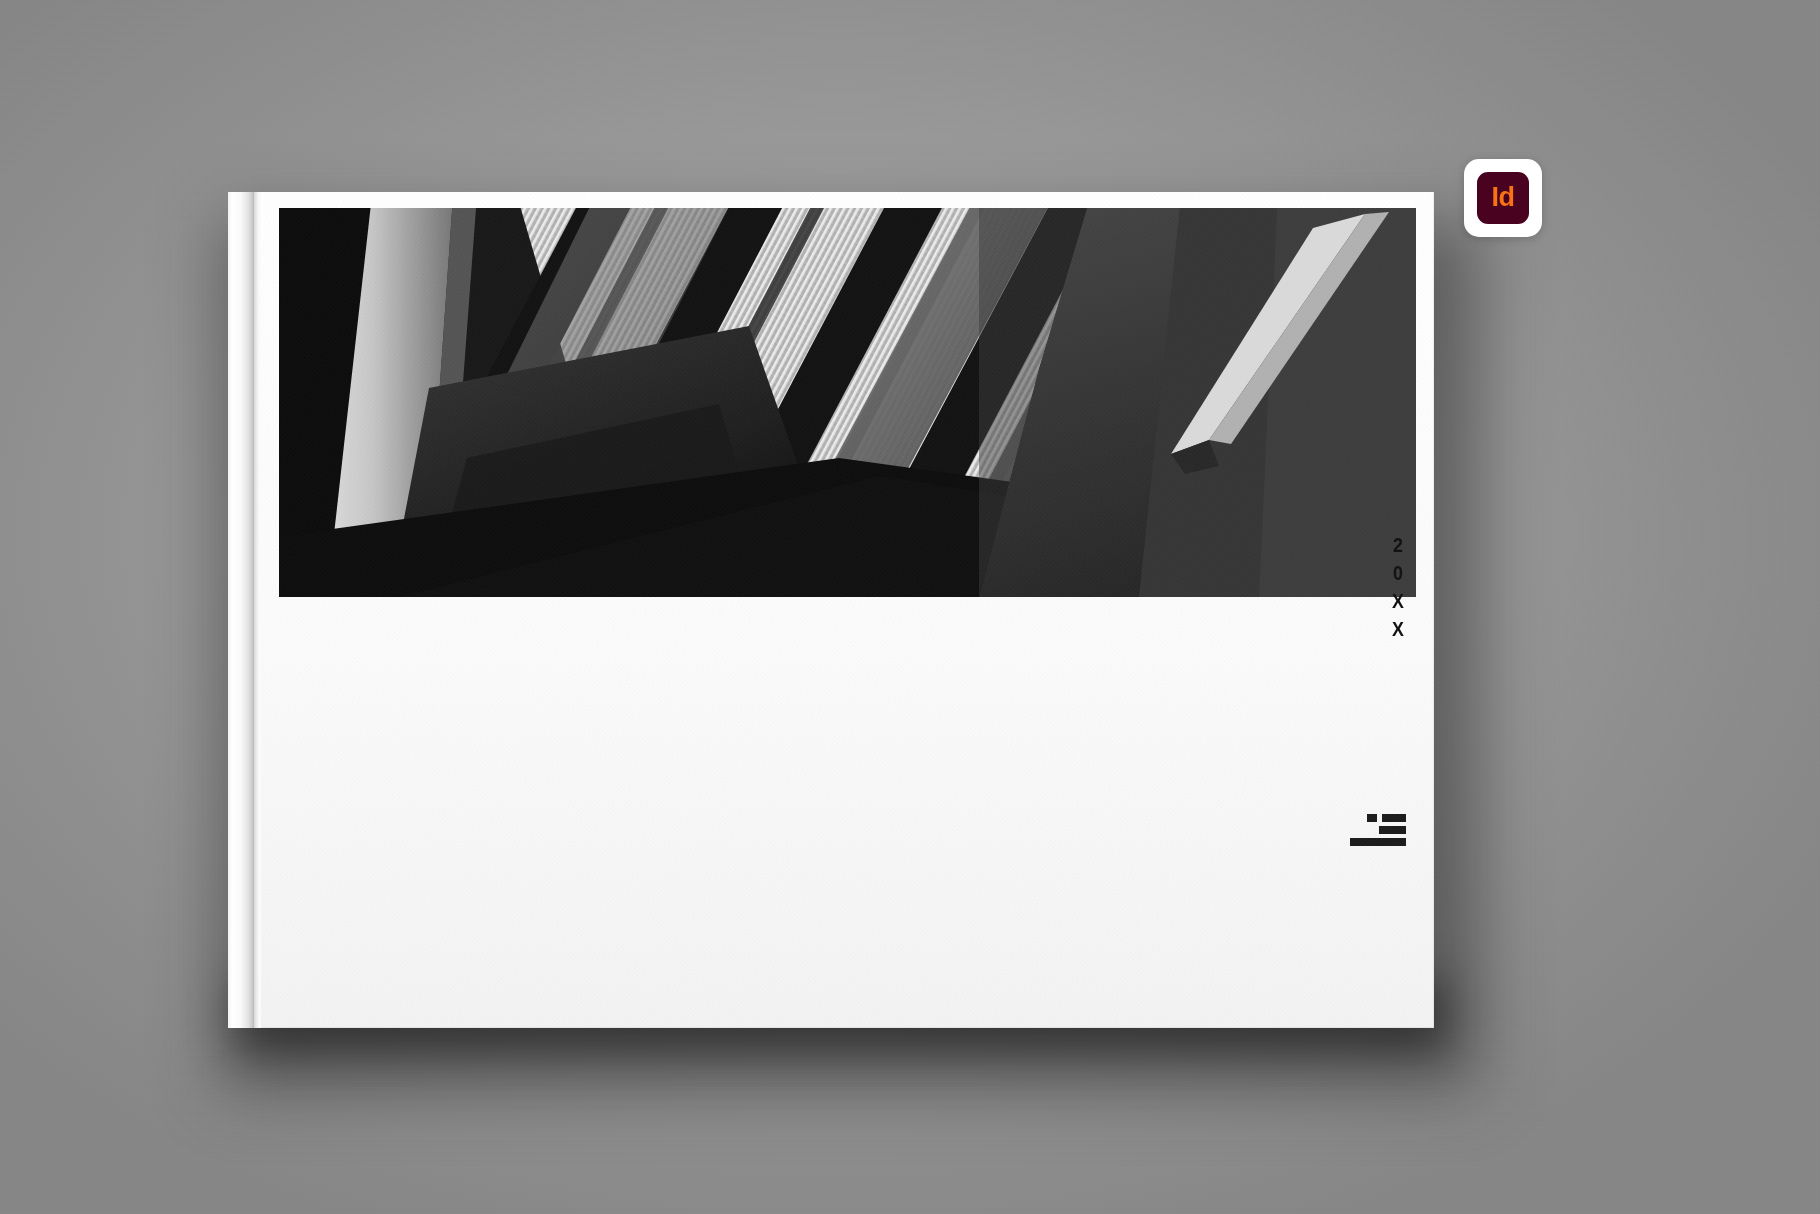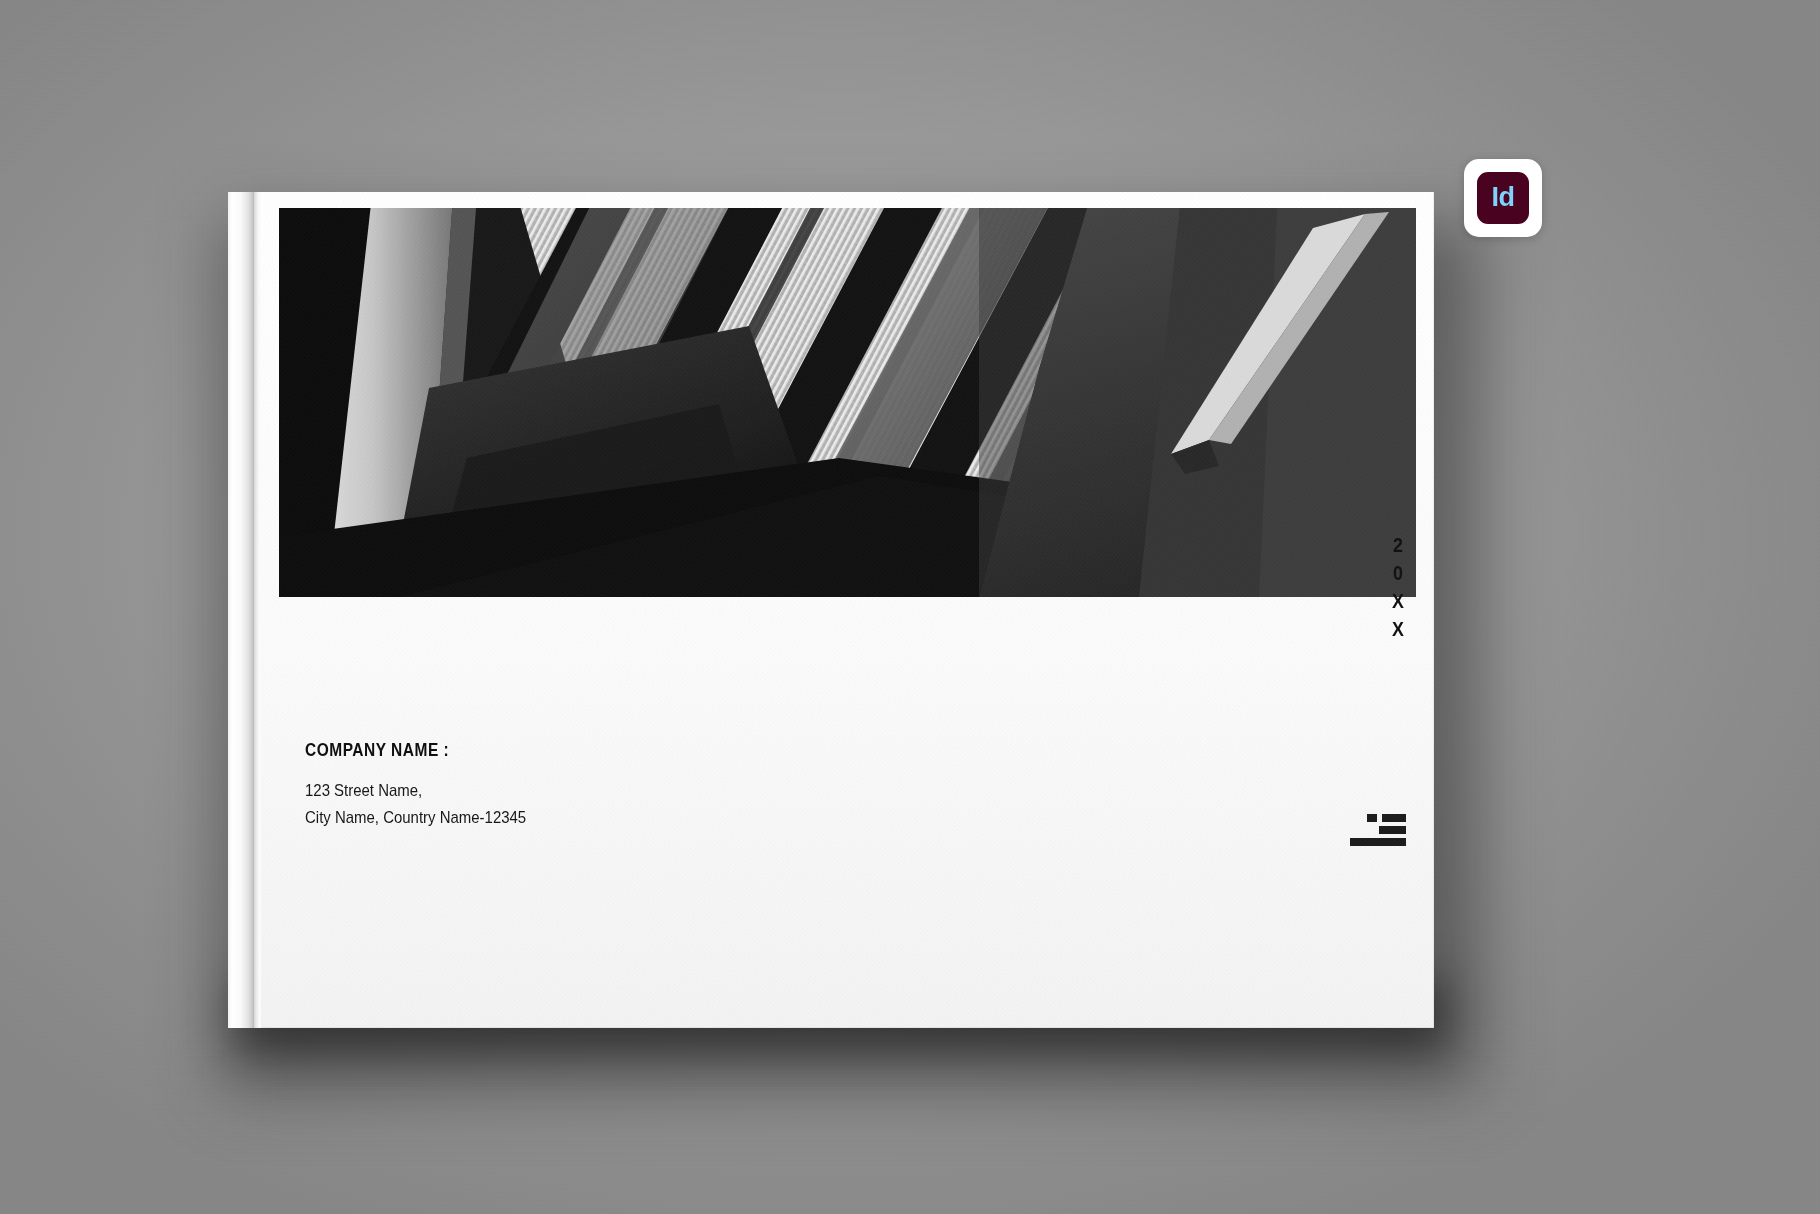--- a/index.html
+++ b/index.html
@@ -246,21 +246,21 @@
     background: #49021f;
     display: flex;
     align-items: center;
     justify-content: center;
   }
   .id-icon-text {
     font-family: "Liberation Sans", sans-serif;
     font-weight: 700;
     font-size: 27px;
     line-height: 1;
-    color: #7dd3fc;
+    color: #f97316;
     letter-spacing: -.5px;
     transform: translateY(-1px);
   }
 </style>
 </head>
 <body>
 
 <div class="stage">
 
   <div class="stage-noise"></div>
@@ -371,25 +371,20 @@
       </div>
 
 
       <div class="year">
         <span>2</span>
         <span>0</span>
         <span>X</span>
         <span>X</span>
       </div>
 
-      <div class="address">
-        <p class="company-name">COMPANY NAME :</p>
-        <p class="address-line">123 Street Name,</p>
-        <p class="address-line">City Name, Country Name-12345</p>
-      </div>
 
       <div class="logo-mark">
         <div class="logo-row">
           <span class="bar bar-sq"></span>
           <span class="bar bar-sm"></span>
         </div>
         <div class="logo-row">
           <span class="bar bar-md"></span>
         </div>
         <div class="logo-row">

